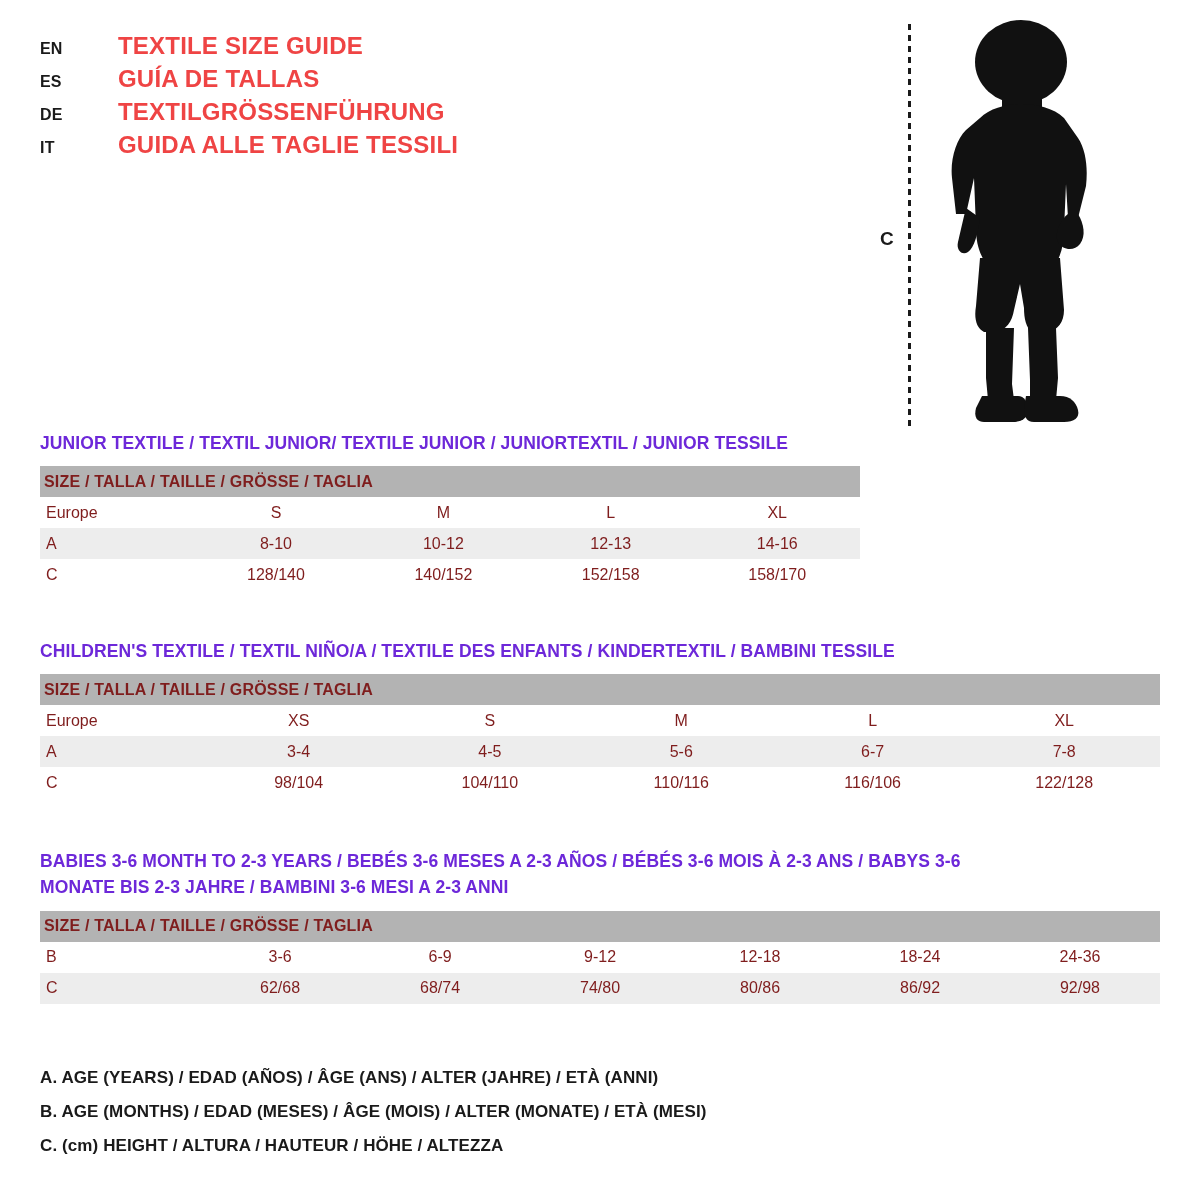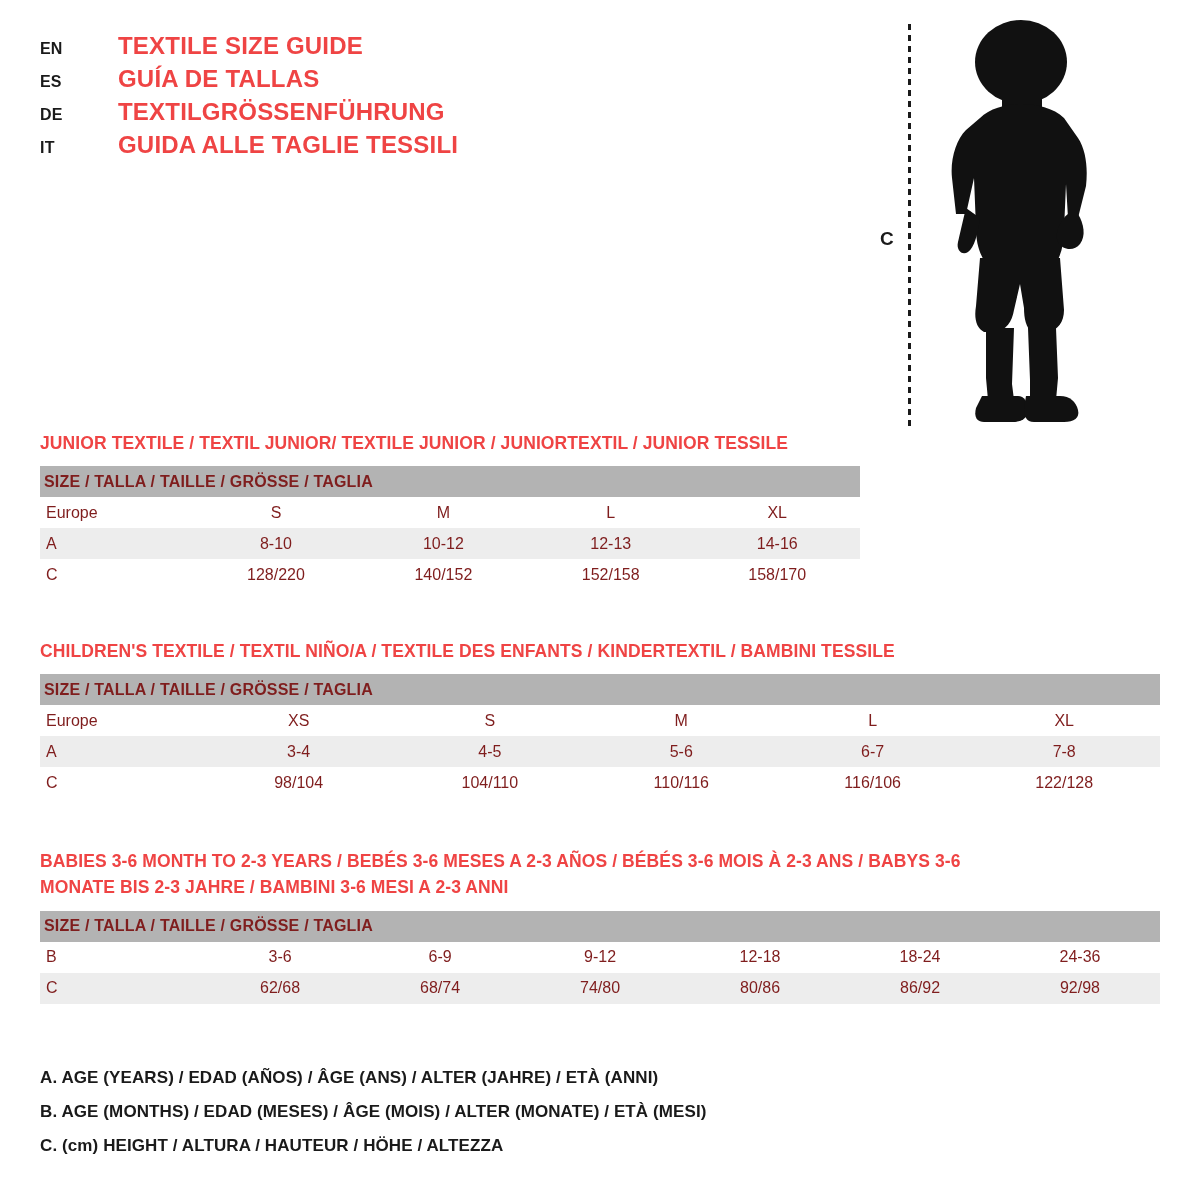--- a/index.html
+++ b/index.html
@@ -81,21 +81,21 @@
   
   .section {
     position: absolute;
     left: 40px;
     width: 1120px;
   }
   .section-heading {
     font-size: 17.5px;
     font-weight: 700;
     letter-spacing: 0.1px;
-    color: #ef4444;
+    color: #6d28d9;
     margin-bottom: 10px;
     line-height: 1.5;
     white-space: nowrap;
   }
   .section-heading.wrap { white-space: normal; }
 
   table.size-table {
     border-collapse: collapse;
     font-size: 16px;
     color: #7f1d1d;
@@ -250,21 +250,21 @@
     </tr>
     <tr class="row-grey">
       <td class="cell-label">A</td>
       <td class="cell-val">8-10</td>
       <td class="cell-val">10-12</td>
       <td class="cell-val">12-13</td>
       <td class="cell-val">14-16</td>
     </tr>
     <tr class="row-light">
       <td class="cell-label">C</td>
-      <td class="cell-val">128/220</td>
+      <td class="cell-val">128/140</td>
       <td class="cell-val">140/152</td>
       <td class="cell-val">152/158</td>
       <td class="cell-val">158/170</td>
     </tr>
   </tbody>
     </table>
 </div>
 
 <div class="section" style="top:638px;">
   <div class="section-heading">CHILDREN'S TEXTILE / TEXTIL NIÑO/A / TEXTILE DES ENFANTS / KINDERTEXTIL / BAMBINI TESSILE</div>

